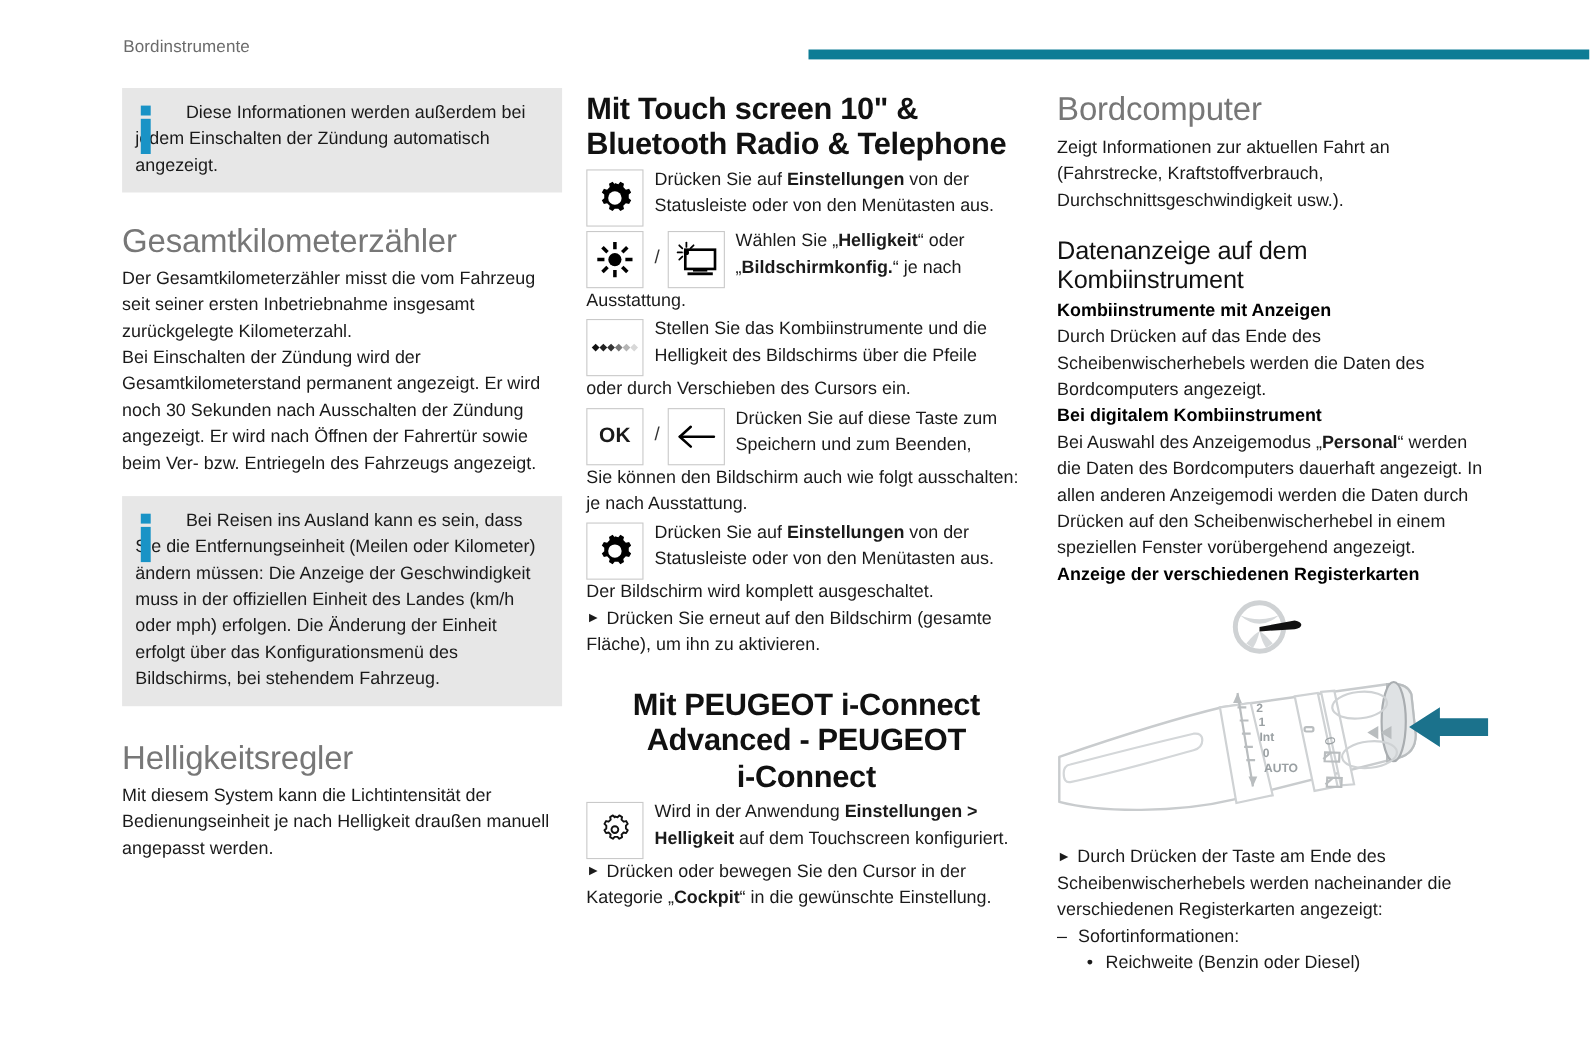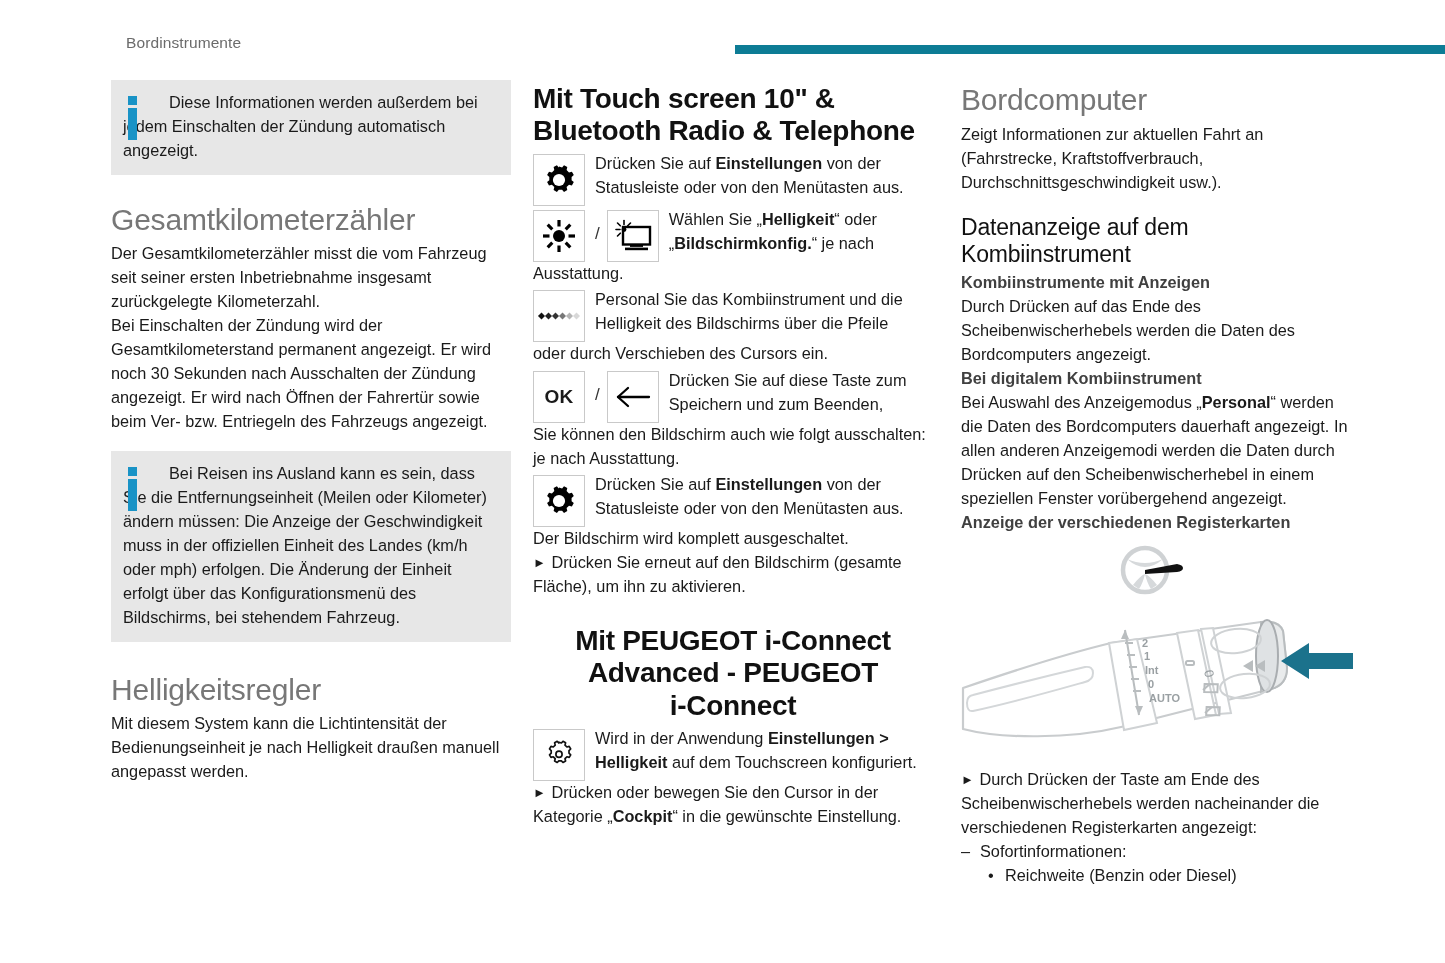--- a/index.html
+++ b/index.html
@@ -19,21 +19,21 @@
   
   .header {
     position: absolute;
     top: 34px;
     left: 0;
     width: 1445px;
     height: 30px;
   }
   .header-title {
     position: absolute;
-    left: 126px;
+    left: 112px;
     top: 0px;
     font-size: 15.5px;
     color: #6b6b6b;
     letter-spacing: 0.1px;
   }
   .header-rule {
     position: absolute;
     left: 735px;
     top: 11px;
     width: 710px;
@@ -89,21 +89,21 @@
     line-height: 1.47;
     margin: 0;
     color: #1a1a1a;
   }
   .bold { font-weight: bold; }
   .sub-bold {
     font-size: 16.3px;
     line-height: 1.47;
     font-weight: bold;
     margin: 0;
-    color: #404040;
+    color: #000000;
   }
 
   
   .note {
     background: #e7e7e7;
     padding: 11px 12px 12px 12px;
     box-sizing: border-box;
     position: relative;
   }
   .note .note-text {
@@ -287,21 +287,21 @@
         <g>
           <rect x="2" y="4.5" width="5" height="5" fill="#111" transform="rotate(45 4.5 7)"></rect>
           <rect x="9" y="4.5" width="5" height="5" fill="#222" transform="rotate(45 11.5 7)"></rect>
           <rect x="16" y="4.5" width="5" height="5" fill="#333" transform="rotate(45 18.5 7)"></rect>
           <rect x="23" y="4.5" width="5" height="5" fill="#777" transform="rotate(45 25.5 7)"></rect>
           <rect x="30" y="4.5" width="5" height="5" fill="#b5b5b5" transform="rotate(45 32.5 7)"></rect>
           <rect x="37" y="4.5" width="5" height="5" fill="#d8d8d8" transform="rotate(45 39.5 7)"></rect>
         </g>
       </svg>
     </span>
-    <span>Personal Sie das Kombiinstrument und die Helligkeit des Bildschirms über die Pfeile</span>
+    <span>Stellen Sie das Kombiinstrumente und die Helligkeit des Bildschirms über die Pfeile</span>
   </div>
   <p class="body">oder durch Verschieben des Cursors ein.</p>
 
   <div class="instr clearfix" style="margin-top:3px;">
     <span class="icon-box float-icon">
       <span style="font-size:19px;font-weight:bold;letter-spacing:0.3px;">OK</span>
     </span>
     <span class="slash">/</span>
     <span class="icon-box float-icon">
       <svg width="38" height="26" viewBox="0 0 38 26" aria-hidden="true">

